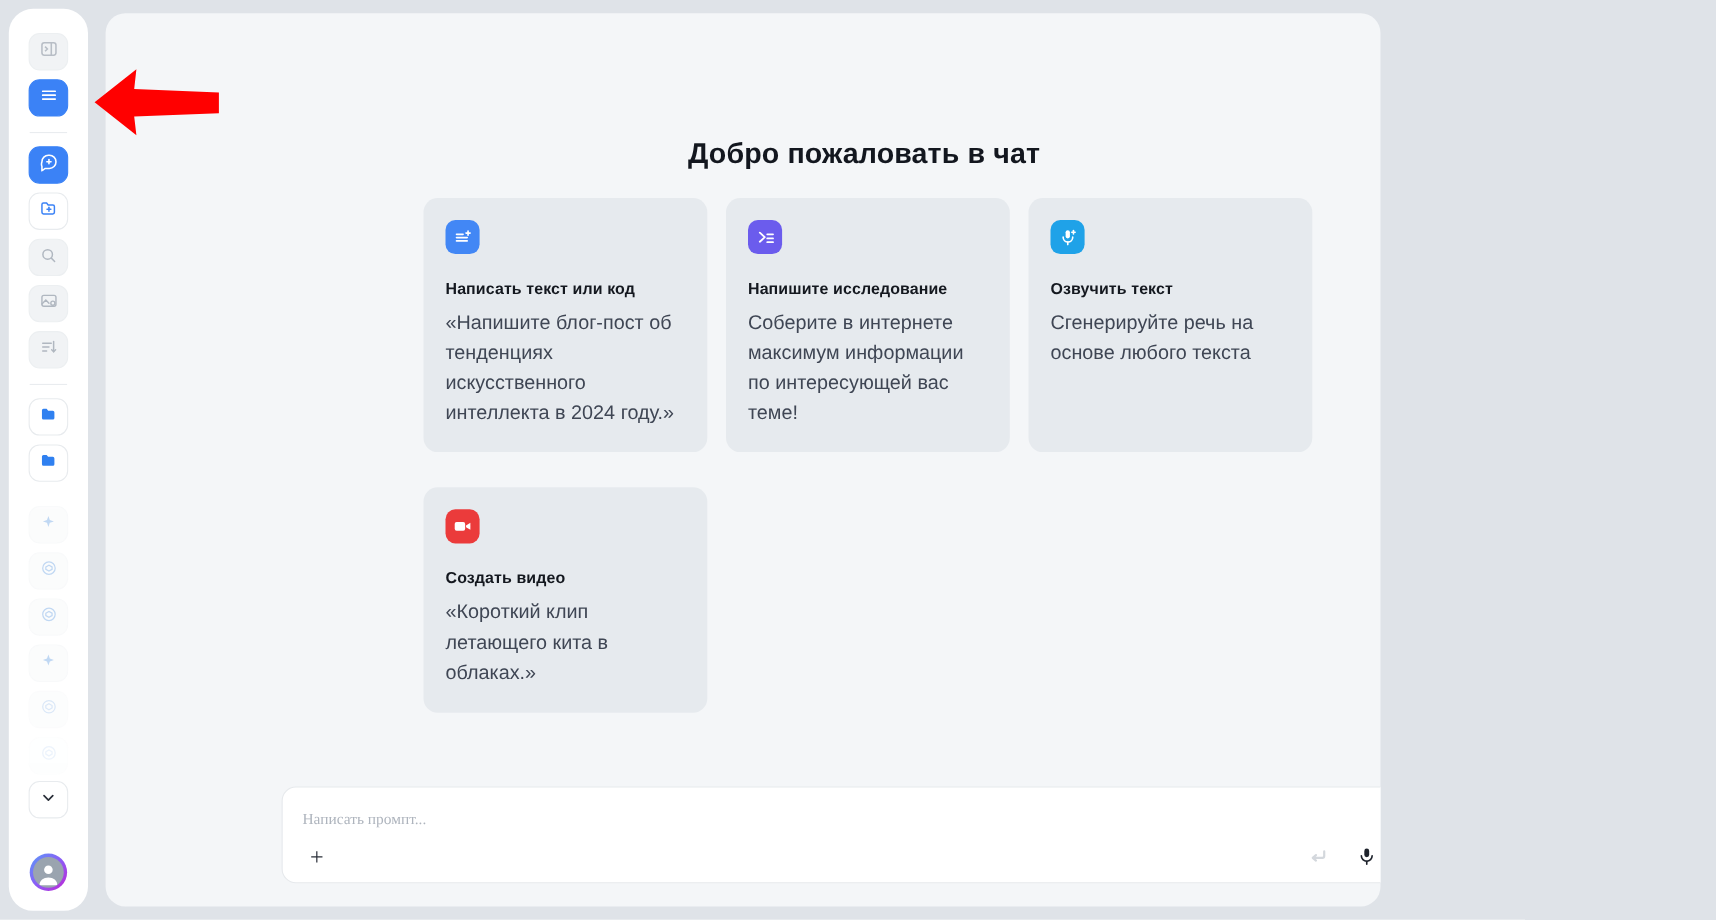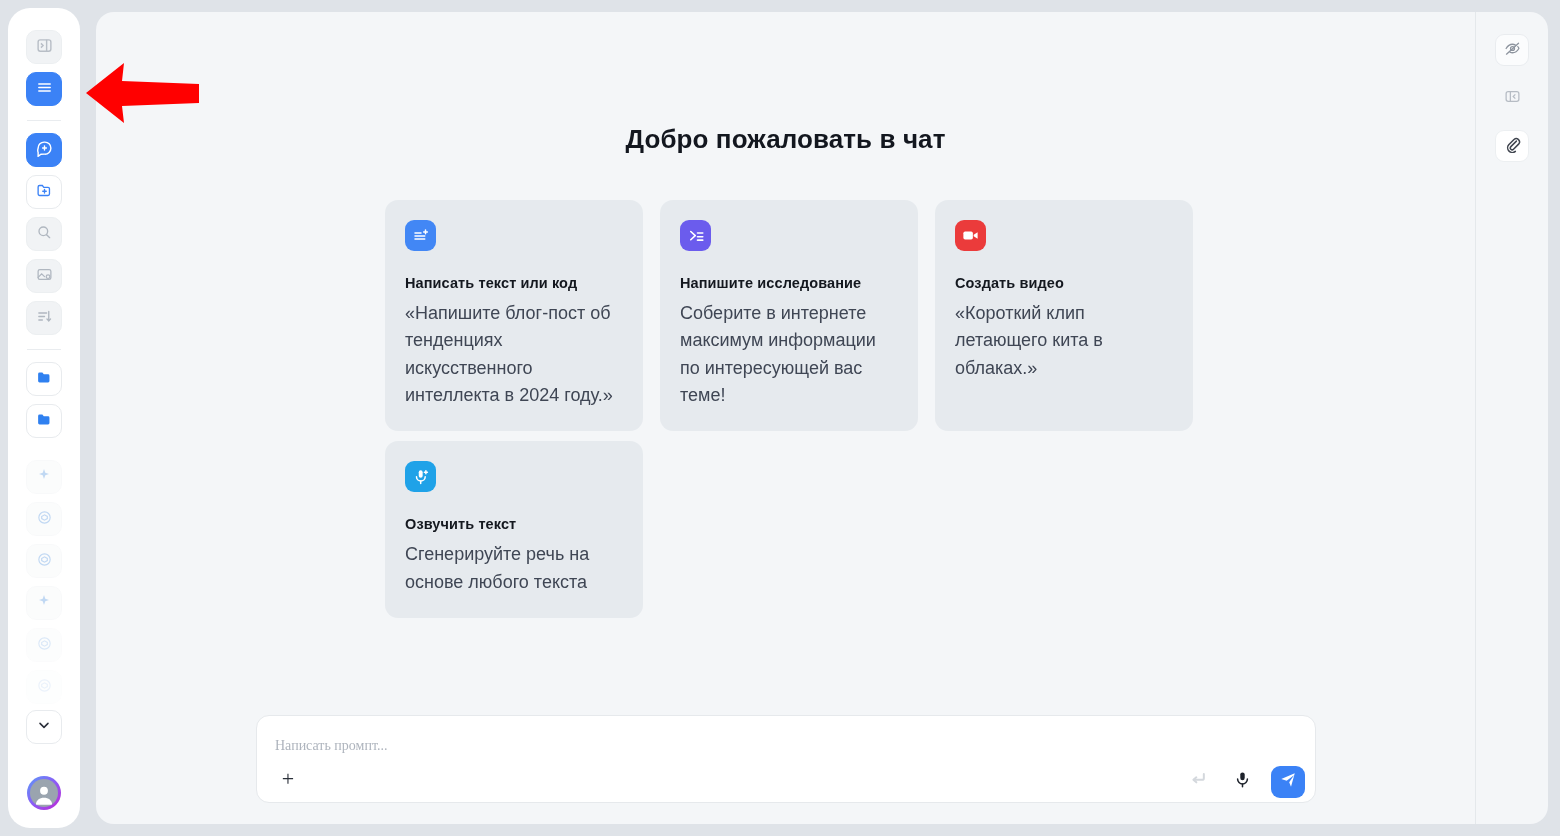--- a/index.html
+++ b/index.html
@@ -83,21 +83,21 @@
     background: #9aa4af;
     display:flex; align-items:flex-end; justify-content:center;
     overflow:hidden;
   }
 
   
   #main {
     position: absolute;
     left: 96px;
     top: 12px;
-    width: 1452px;
+    width: 1159px;
     height: 812px;
     background: #f4f6f8;
     border-radius: 18px;
     overflow: hidden;
   }
 
   #right-divider {
     position: absolute;
     left: 1379px;
     top: 0;
@@ -143,25 +143,25 @@
     text-align: center;
     font-size: 26px;
     font-weight: bold;
     color: #13171f;
     letter-spacing: .1px;
   }
 
   #cards {
     position: absolute;
     left: 289px;
-    top: 188px;
+    top: 168px;
     width: 810px;
     display: grid;
     grid-template-columns: repeat(3, 258px);
-    gap: 10px 17px;
+    gap: 32px 17px;
   }
 
   .card {
     background: #e6eaee;
     border-radius: 13px;
     padding: 20px 20px 22px 20px;
     min-height: 192px;
   }
   .card.short { min-height: 177px; }
 
@@ -433,42 +433,42 @@
             <line x1="14" y1="8" x2="21" y2="8"></line>
             <line x1="14" y1="13" x2="21" y2="13"></line>
             <line x1="14" y1="17.5" x2="21" y2="17.5"></line>
           </svg>
         </div>
         <div class="card-title">Напишите исследование</div>
         <div class="card-desc">Соберите в интернете максимум информации по интересующей вас теме!</div>
       </div>
 
       <div class="card short">
-        <div class="card-icon" style="background:#eb3b3b">
-          <svg width="19" height="19" viewBox="0 0 24 24" fill="#ffffff">
-            <rect x="3" y="7" width="12" height="10" rx="2.2"></rect>
-            <path d="M16 11l5-3v8l-5-3z"></path>
-          </svg>
-        </div>
-        <div class="card-title">Создать видео</div>
-        <div class="card-desc">«Короткий клип летающего кита в облаках.»</div>
-      </div>
-
-      <div class="card short">
         <div class="card-icon" style="background:#1fa2e8">
           <svg width="18" height="18" viewBox="0 0 24 24" fill="none" stroke="#ffffff" stroke-width="2" stroke-linecap="round">
             <rect x="9" y="3" width="5.2" height="10" rx="2.6" fill="#ffffff" stroke="none"></rect>
             <path d="M6 11.5a5.8 5.8 0 0 0 11.6 0"></path>
             <line x1="11.6" y1="17.3" x2="11.6" y2="20.5"></line>
             <line x1="18.5" y1="3.5" x2="18.5" y2="7.5"></line>
             <line x1="16.5" y1="5.5" x2="20.5" y2="5.5"></line>
           </svg>
         </div>
         <div class="card-title">Озвучить текст</div>
         <div class="card-desc">Сгенерируйте речь на основе любого текста</div>
+      </div>
+
+      <div class="card short">
+        <div class="card-icon" style="background:#eb3b3b">
+          <svg width="19" height="19" viewBox="0 0 24 24" fill="#ffffff">
+            <rect x="3" y="7" width="12" height="10" rx="2.2"></rect>
+            <path d="M16 11l5-3v8l-5-3z"></path>
+          </svg>
+        </div>
+        <div class="card-title">Создать видео</div>
+        <div class="card-desc">«Короткий клип летающего кита в облаках.»</div>
       </div>
 
 
     </div>
 
     <div id="composer">
       <div id="composer-placeholder">Написать промпт...</div>
 
       <div id="composer-plus">+</div>
 

